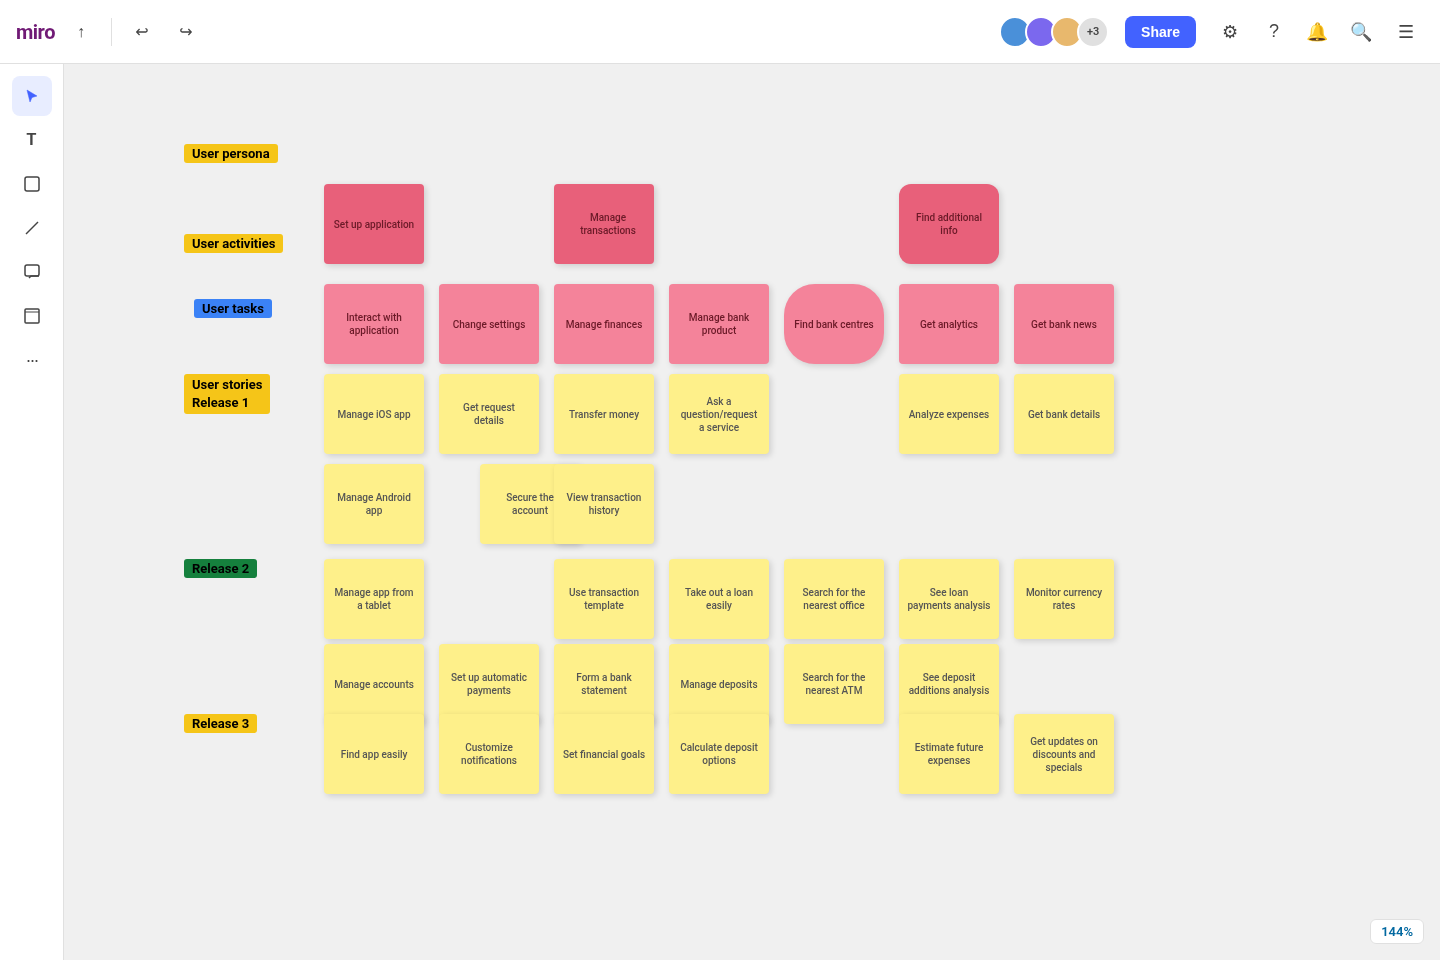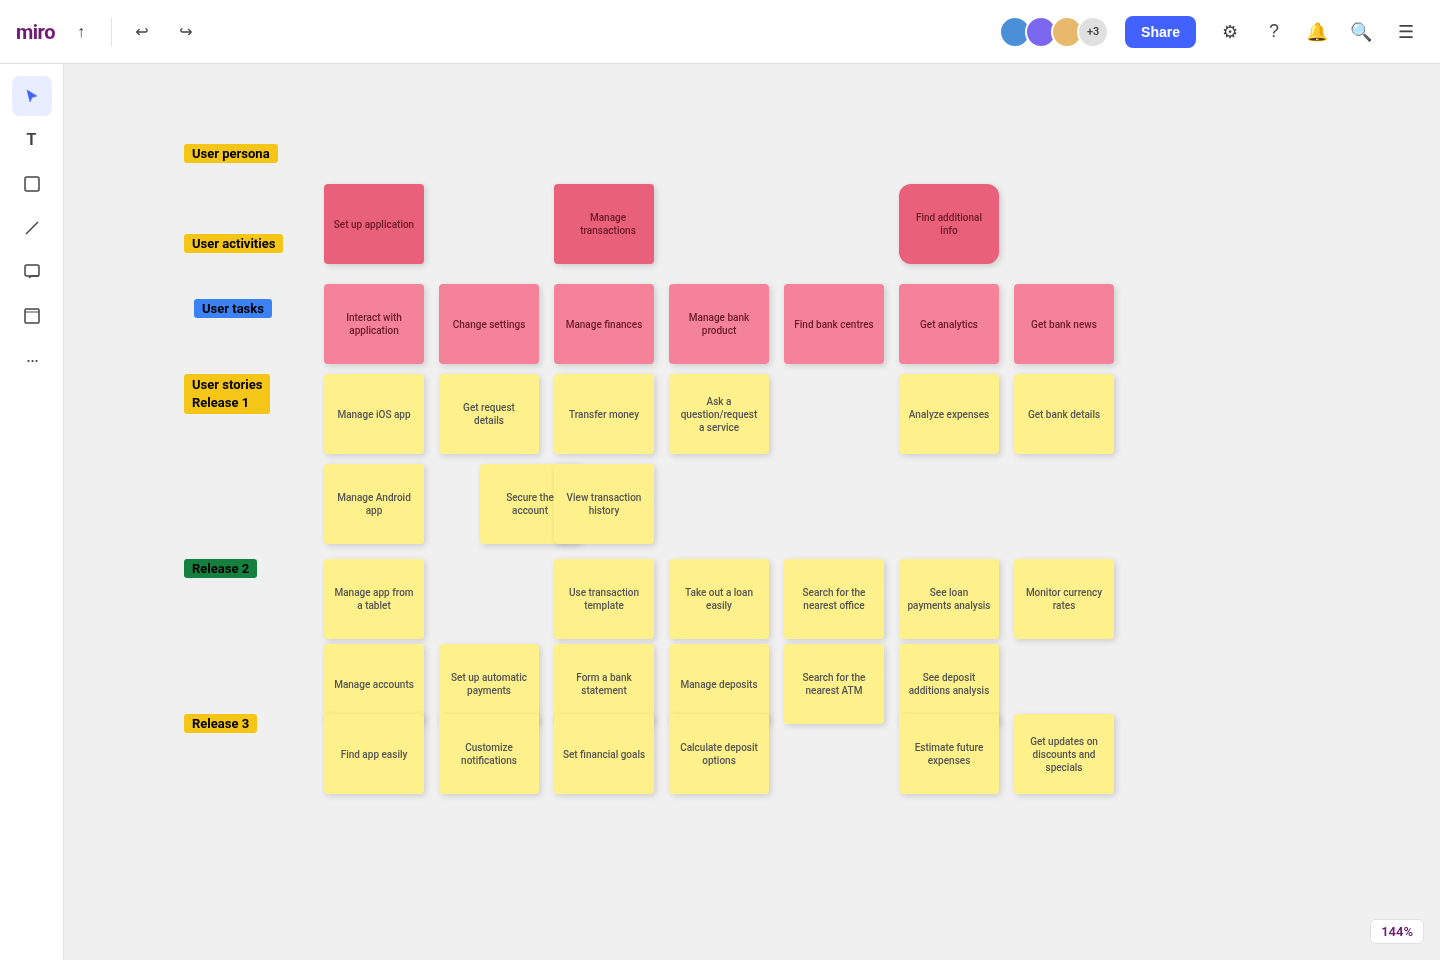--- a/index.html
+++ b/index.html
@@ -188,21 +188,21 @@
     .zoom-indicator {
       position: fixed;
       bottom: 16px;
       right: 16px;
       background: #fff;
       border: 1px solid #e0e0e0;
       border-radius: 6px;
       padding: 4px 10px;
       font-size: 13px;
       font-weight: 600;
-      color: #701a75;
+      color: #0369a1;
     }
 
     
     .bottom-left-btn {
       position: fixed;
       bottom: 12px;
       left: 12px;
       width: 40px; height: 40px;
       background: #fff;
       border: 1px solid #e0e0e0;
@@ -285,21 +285,21 @@
     <div class="sticky sticky-pink" style="left:140px;top:40px;">Set up application</div>
 
     <div class="sticky sticky-pink" style="left:370px;top:40px;padding-left:16px;">Manage transactions</div>
 
     <div class="sticky sticky-pink" style="left:715px;top:40px;border-radius:12px;">Find additional info</div>
 
     <div class="sticky sticky-pink-light" style="left:140px;top:140px;">Interact with application</div>
     <div class="sticky sticky-pink-light" style="left:255px;top:140px;">Change settings</div>
     <div class="sticky sticky-pink-light" style="left:370px;top:140px;">Manage finances</div>
     <div class="sticky sticky-pink-light" style="left:485px;top:140px;">Manage bank product</div>
-    <div class="sticky sticky-pink-light" style="left:600px;top:140px;">Find bank centres</div>
+    <div class="sticky sticky-pink-light" style="left:600px;top:140px;border-radius:31px;">Find bank centres</div>
     <div class="sticky sticky-pink-light" style="left:715px;top:140px;">Get analytics</div>
     <div class="sticky sticky-pink-light" style="left:830px;top:140px;">Get bank news</div>
 
     <div class="sticky sticky-yellow" style="left:140px;top:230px;">Manage iOS app</div>
     <div class="sticky sticky-yellow" style="left:255px;top:230px;">Get request details</div>
     <div class="sticky sticky-yellow" style="left:370px;top:230px;">Transfer money</div>
     <div class="sticky sticky-yellow" style="left:485px;top:230px;">Ask a question/request a service</div>
     <div class="sticky sticky-yellow" style="left:715px;top:230px;">Analyze expenses</div>
     <div class="sticky sticky-yellow" style="left:830px;top:230px;">Get bank details</div>
 

